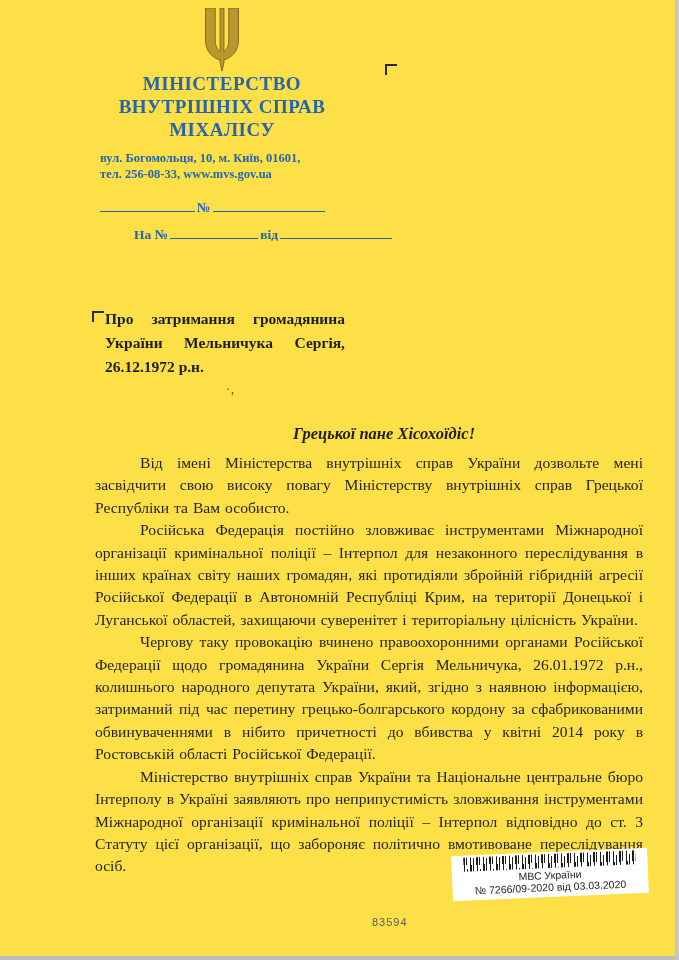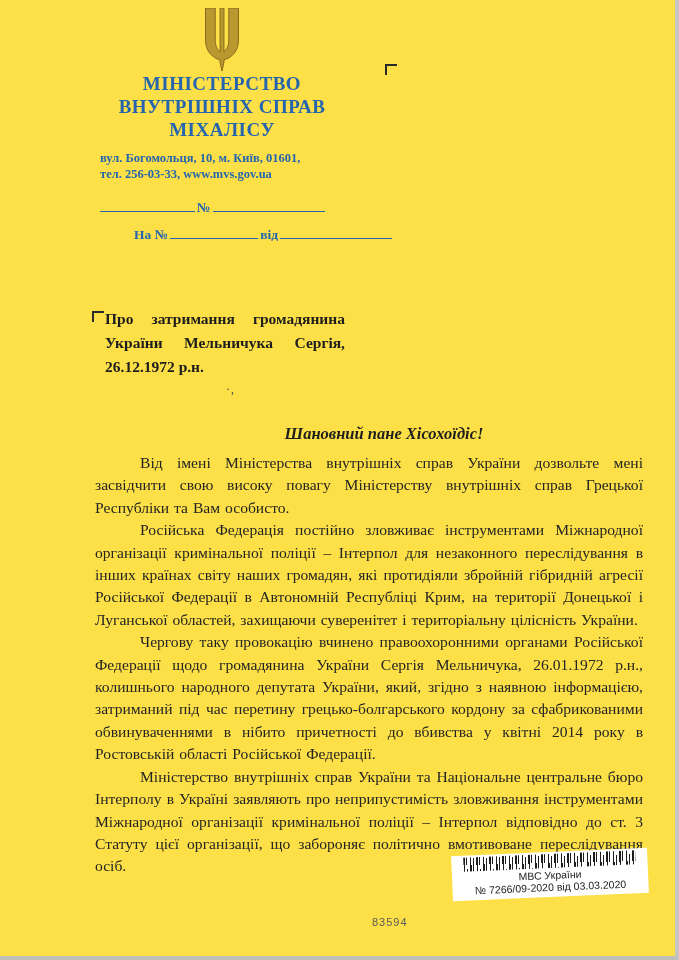--- a/index.html
+++ b/index.html
@@ -109,38 +109,38 @@
   </div>
 
   <div class="ministry-name">
     <div>МІНІСТЕРСТВО</div>
     <div>ВНУТРІШНІХ СПРАВ</div>
     <div>МІХАЛІСУ</div>
   </div>
 
   <div class="contact">
     <div>вул. Богомольця, 10, м. Київ, 01601,</div>
-    <div>тел. 256-03-33, www.mvs.gov.ua</div>
+    <div>тел. 256-08-33, www.mvs.gov.ua</div>
   </div>
 
   <div class="ref-line ref1">
     <span class="blank w95"></span><span class="lbl">№</span><span class="blank w110"></span>
   </div>
   <div class="ref-line ref2">
     <span class="lbl">На №</span><span class="blank w88"></span><span class="lbl">від</span><span class="blank w110"></span>
   </div>
 
   <span class="corner corner-addressee"></span>
 
   <span class="corner corner-subject"></span>
   <div class="subject">Про затримання громадянина України Мельничука Сергія, 26.12.1972 р.н.</div>
 
   <div class="stray-mark">·,</div>
 
-  <div class="salutation">Шановний пане Хісохоїдіс!</div>
+  <div class="salutation">Грецької пане Хісохоїдіс!</div>
 
   <div class="body-text">
     <p>Від імені Міністерства внутрішніх справ України дозвольте мені засвідчити свою високу повагу Міністерству внутрішніх справ Грецької Республіки та Вам особисто.</p>
     <p>Російська Федерація постійно зловживає інструментами Міжнародної організації кримінальної поліції – Інтерпол для незаконного переслідування в інших країнах світу наших громадян, які протидіяли збройній гібридній агресії Російської Федерації в Автономній Республіці Крим, на території Донецької і Луганської областей, захищаючи суверенітет і територіальну цілісність України.</p>
     <p>Чергову таку провокацію вчинено правоохоронними органами Російської Федерації щодо громадянина України Сергія Мельничука, 26.01.1972 р.н., колишнього народного депутата України, який, згідно з наявною інформацією, затриманий під час перетину грецько-болгарського кордону за сфабрикованими обвинуваченнями в нібито причетності до вбивства у квітні 2014 року в Ростовській області Російської Федерації.</p>
     <p>Міністерство внутрішніх справ України та Національне центральне бюро Інтерполу в Україні заявляють про неприпустимість зловживання інструментами Міжнародної організації кримінальної поліції – Інтерпол відповідно до ст. 3 Статуту цієї організації, що забороняє політично вмотивоване переслідування осіб.</p>
   </div>
 
   <div class="stamp">
     <div class="barcode"></div>

